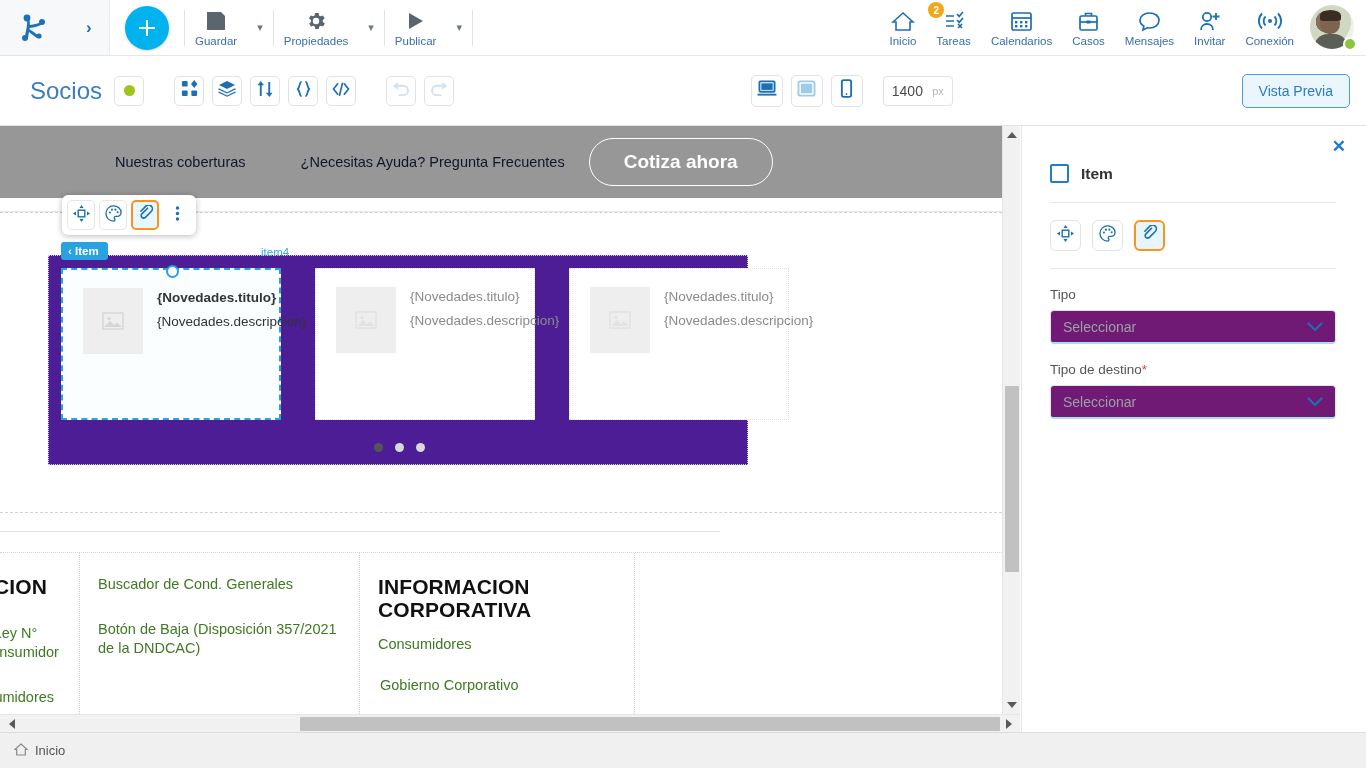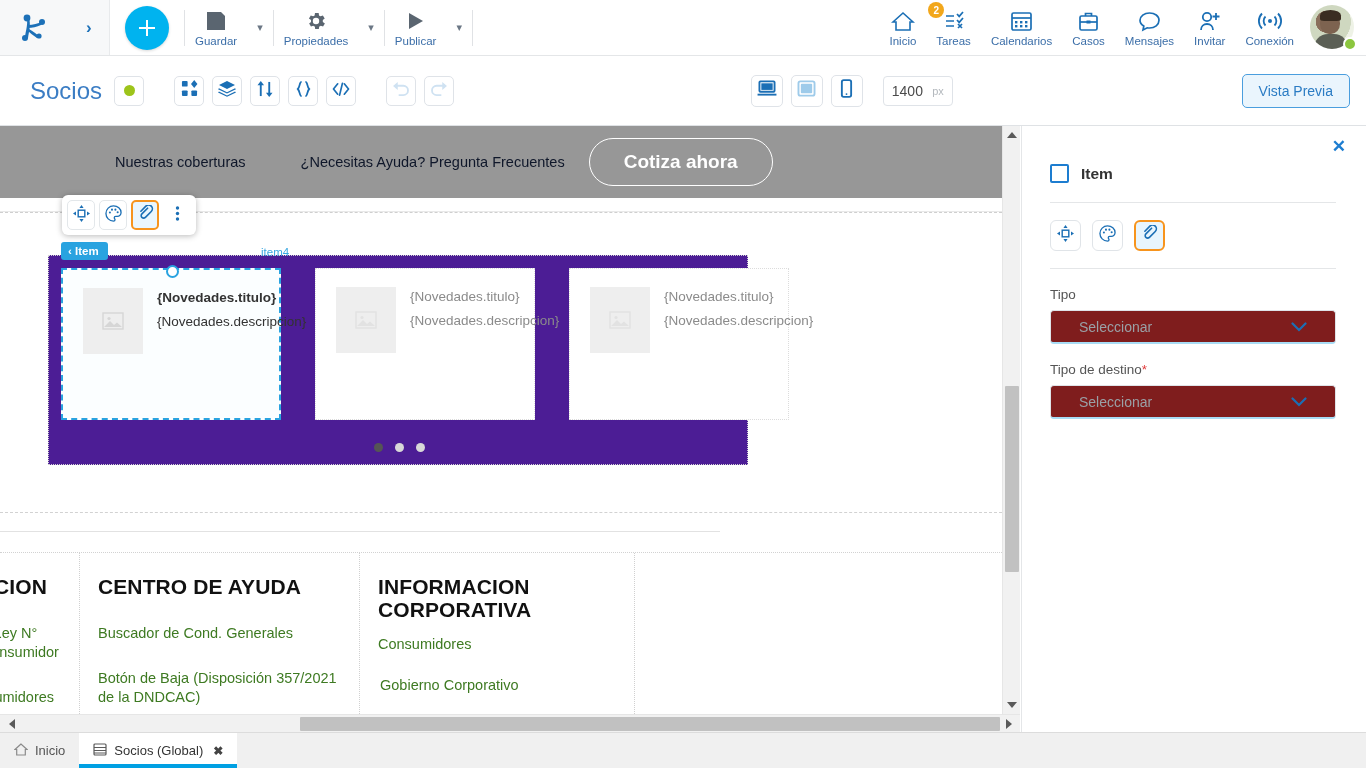--- a/index.html
+++ b/index.html
@@ -223,22 +223,22 @@
   .rp-btn {
     width: 31px; height: 31px; border: 1px solid #e0e4e8; border-radius: 6px; background: #fff;
     display: flex; align-items: center; justify-content: center; cursor: pointer;
   }
   .rp-btn.active { border: 2px solid #f7941d; background: #e8f5fd; }
   .fld { margin-top: 18px; }
   .fld-label { font-size: 13.5px; color: #555; margin-bottom: 8px; }
   .req { color: #e13b3b; }
   .sel {
     height: 34px; border: 1px solid #dfe3e8; border-bottom: 2px solid #a8dcf5; border-radius: 4px;
-    display: flex; align-items: center; justify-content: space-between; padding: 0 28px;
-    background: #7f1d1d; cursor: pointer;
+    display: flex; align-items: center; justify-content: space-between; padding: 0 12px;
+    background: #701a75; cursor: pointer;
   }
   .sel-val { font-size: 14px; color: #9aa0a6; }
 
   
   .btabs {
     position: absolute; top: 732px; left: 0; width: 1366px; height: 36px;
     background: #f0f0f0; border-top: 1px solid #dcdcdc; display: flex; align-items: stretch;
   }
   .btab {
     display: flex; align-items: center; gap: 7px; padding: 0 14px; font-size: 13px; color: #555;
@@ -658,21 +658,20 @@
       <div class="footer-cols">
         <div class="fcol fcol-1">
           <h3>ATENCION</h3>
           <a style="white-space:pre-line;">hesión - Ley N°
 sa del Consumidor</a>
           <a style="white-space:pre-line;"> los Consumidores -
 grese aquí</a>
 
         </div>
         <div class="fcol fcol-2">
-          <h3>CENTRO DE AYUDA</h3>
           <a style="white-space:pre-line;">Buscador de Cond. Generales</a>
           <a style="white-space:pre-line;">Botón de Baja (Disposición 357/2021
 de la DNDCAC)</a>
         </div>
         <div class="fcol fcol-3">
           <h3 style="width:150px;margin-bottom:14px;">INFORMACION CORPORATIVA</h3>
           <a style="margin-bottom:22px;">Consumidores</a>
           <a style="margin-left:2px;margin-bottom:22px;">Gobierno Corporativo</a>
           <a>Novedades</a>
         </div>
@@ -778,25 +777,15 @@
 
   <div class="btabs">
     <div class="btab">
       <span>
         <svg width="14" height="13" viewBox="0 0 14 13">
             <path d="M7 1L1 6.5h1.7V12h8.6V6.5H13z" fill="none" stroke="#8a8a8a" stroke-width="1.2"></path>
           </svg>
       </span>
       <span>Inicio</span>
     </div>
-    <div class="btab active">
-      <span>
-        <svg width="14" height="13" viewBox="0 0 14 13">
-            <rect x="1" y="1" width="12" height="11" rx="1" fill="none" stroke="#5b5b5b" stroke-width="1.2"></rect>
-            <path d="M1 4.5h12 M1 7.5h12 M1 10h12" stroke="#5b5b5b" stroke-width="1"></path>
-          </svg>
-      </span>
-      <span>Socios (Global)</span>
-      <span class="x">✖</span>
-    </div>
   </div>
 
 </div>
 
 </body></html>

